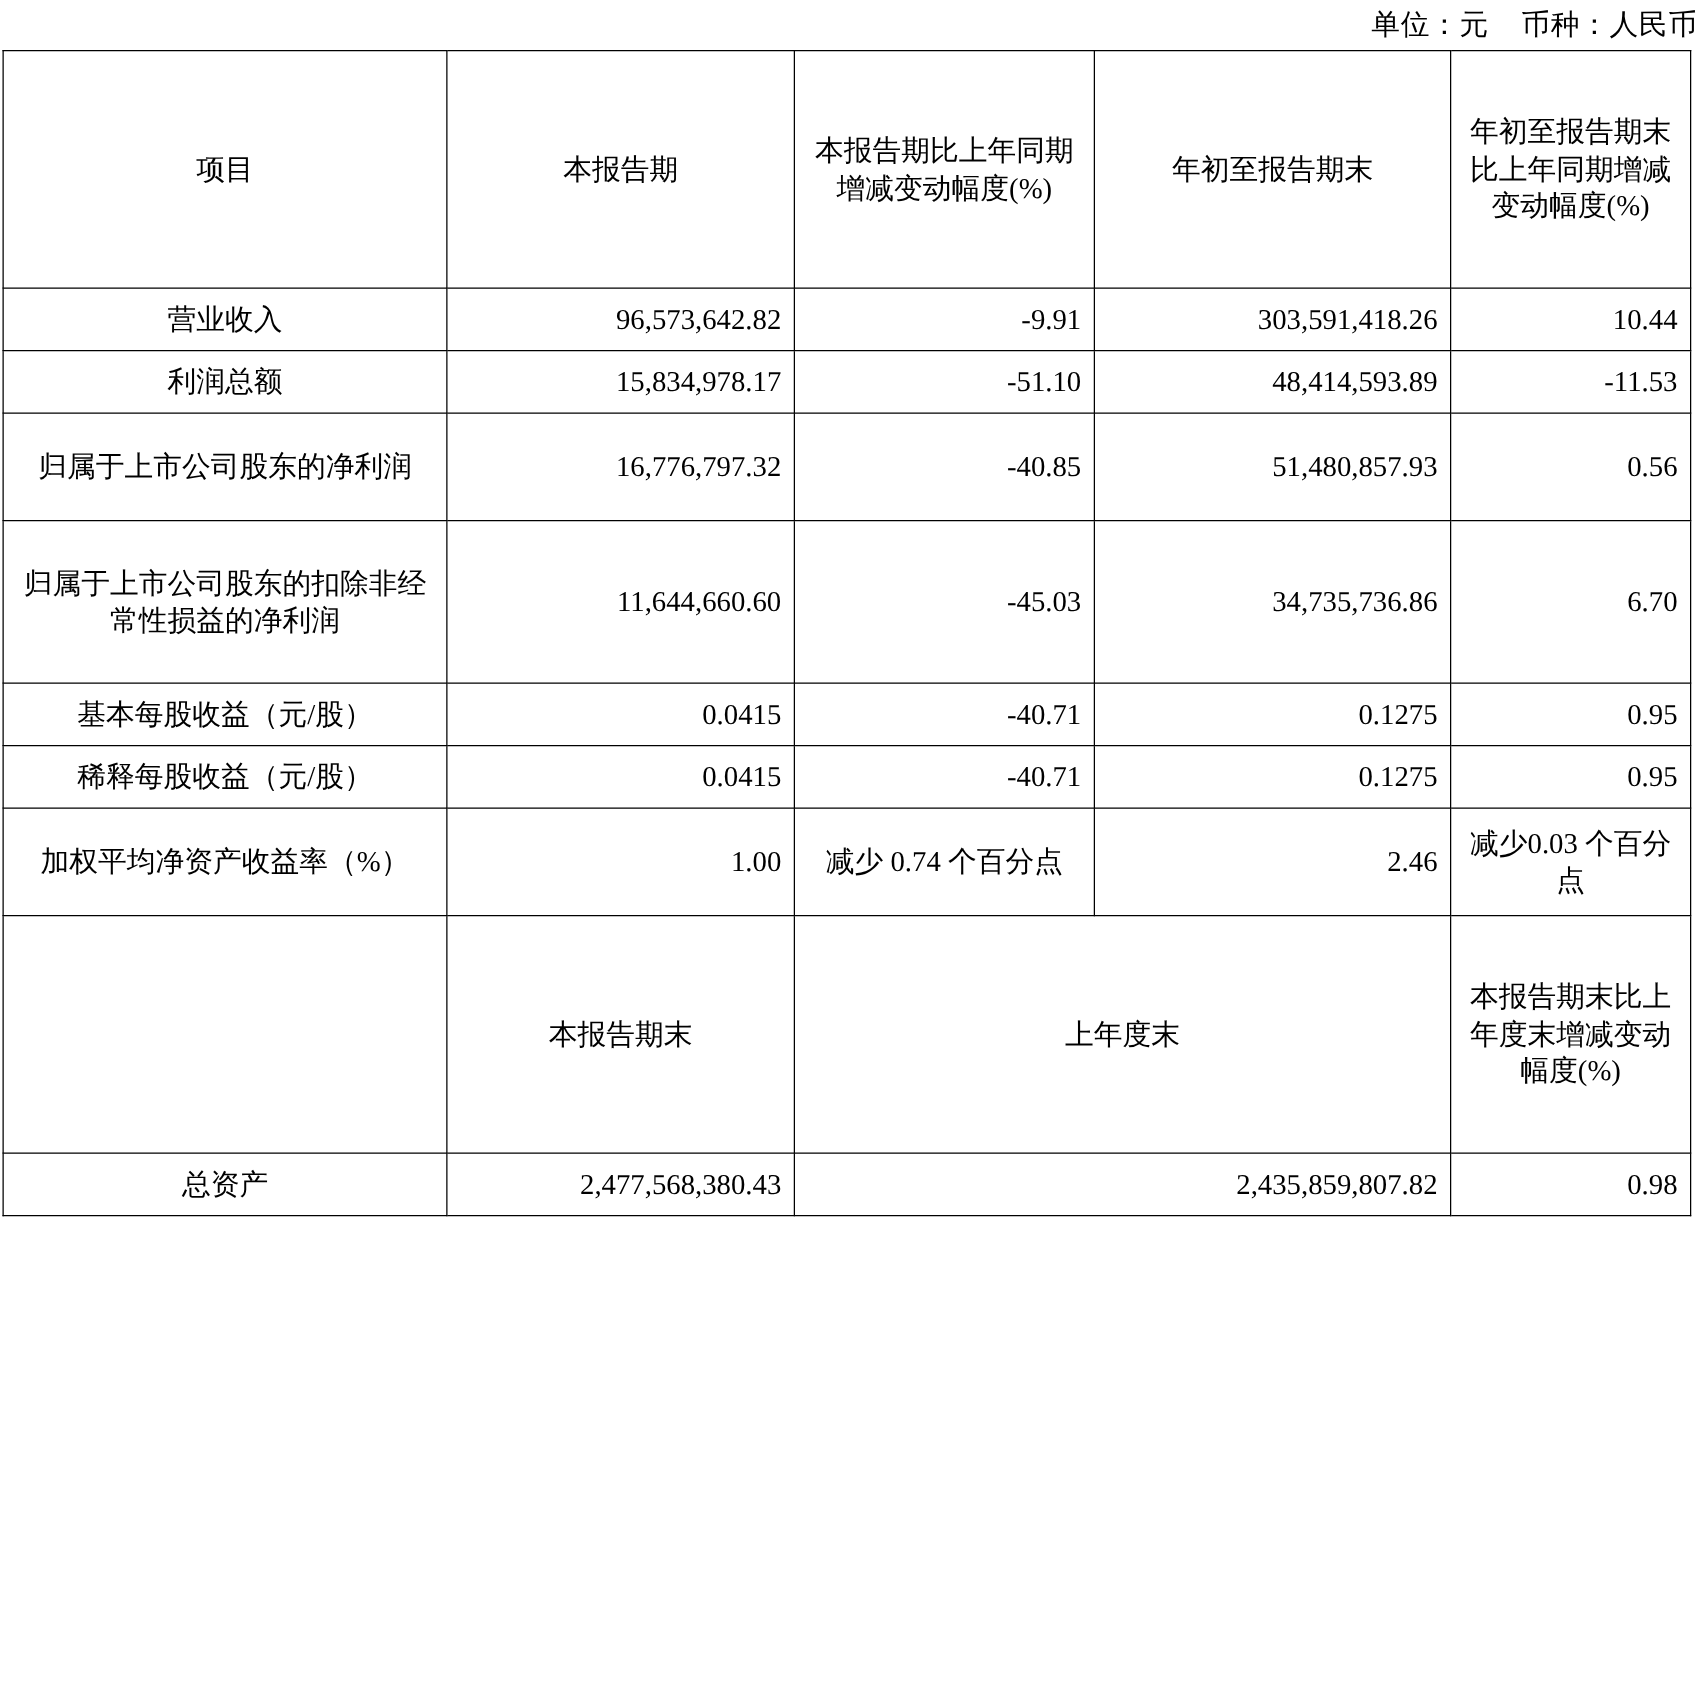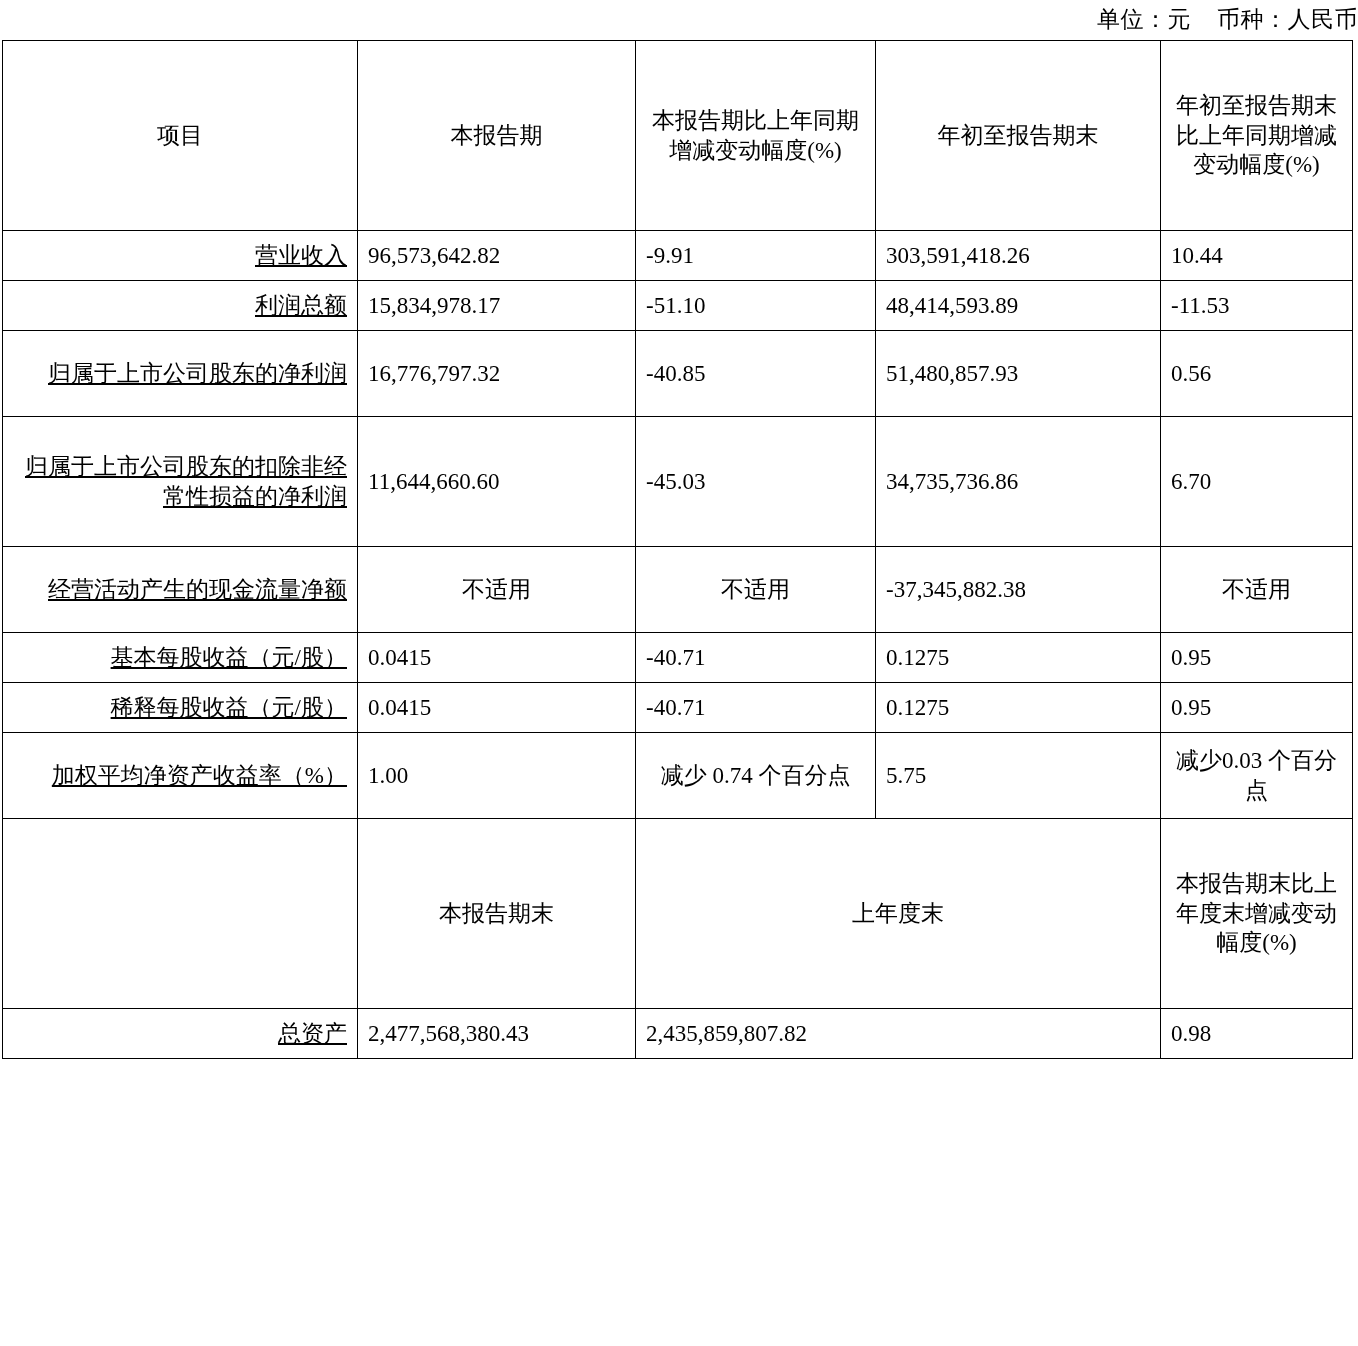--- a/index.html
+++ b/index.html
@@ -43,22 +43,22 @@
     vertical-align: middle;
     line-height: 1.30;
   }
   .c-item  { width: 355px; }
   .c-cur   { width: 278px; }
   .c-curpct{ width: 240px; }
   .c-ytd   { width: 285px; }
   .c-ytdpct{ width: 192px; }
 
   .hdr { text-align: center; }
-  .item-cell { text-align: right; text-decoration: underline; }
-  .num { text-align: left; }
+  .item-cell { text-align: center; }
+  .num { text-align: right; }
   .na  { text-align: center; }
   .pct-note { text-align: center; }
 
   .tall-hdr { height: 190px; }
   .row-1l { height: 50px; }
   .row-2l { height: 86px; margin-top: 39px; }
   .row-3l { height: 130px; }
   .sec-hdr { height: 190px; }
 </style>
 </head>
@@ -112,27 +112,20 @@
       </tr>
 
       <tr class="row-3l">
         <td class="item-cell">归属于上市公司股东的扣除非经常性损益的净利润</td>
         <td class="num">11,644,660.60</td>
         <td class="num">-45.03</td>
         <td class="num">34,735,736.86</td>
         <td class="num">6.70</td>
       </tr>
 
-      <tr class="row-2l">
-        <td class="item-cell">经营活动产生的现金流量净额</td>
-        <td class="na">不适用</td>
-        <td class="na">不适用</td>
-        <td class="num">-37,345,882.38</td>
-        <td class="na">不适用</td>
-      </tr>
 
       <tr class="row-1l">
         <td class="item-cell">基本每股收益（元/股）</td>
         <td class="num">0.0415</td>
         <td class="num">-40.71</td>
         <td class="num">0.1275</td>
         <td class="num">0.95</td>
       </tr>
 
       <tr class="row-1l">
@@ -140,21 +133,21 @@
         <td class="num">0.0415</td>
         <td class="num">-40.71</td>
         <td class="num">0.1275</td>
         <td class="num">0.95</td>
       </tr>
 
       <tr class="row-2l">
         <td class="item-cell">加权平均净资产收益率（%）</td>
         <td class="num">1.00</td>
         <td class="pct-note">减少 0.74 个百分点</td>
-        <td class="num">5.75</td>
+        <td class="num">2.46</td>
         <td class="pct-note">减少0.03 个百分点</td>
       </tr>
 
 
 
       <tr class="sec-hdr">
         <td class="hdr"></td>
         <td class="hdr">本报告期末</td>
         <td class="hdr" colspan="2">上年度末</td>
         <td class="hdr">本报告期末比上年度末增减变动幅度(%)</td>

